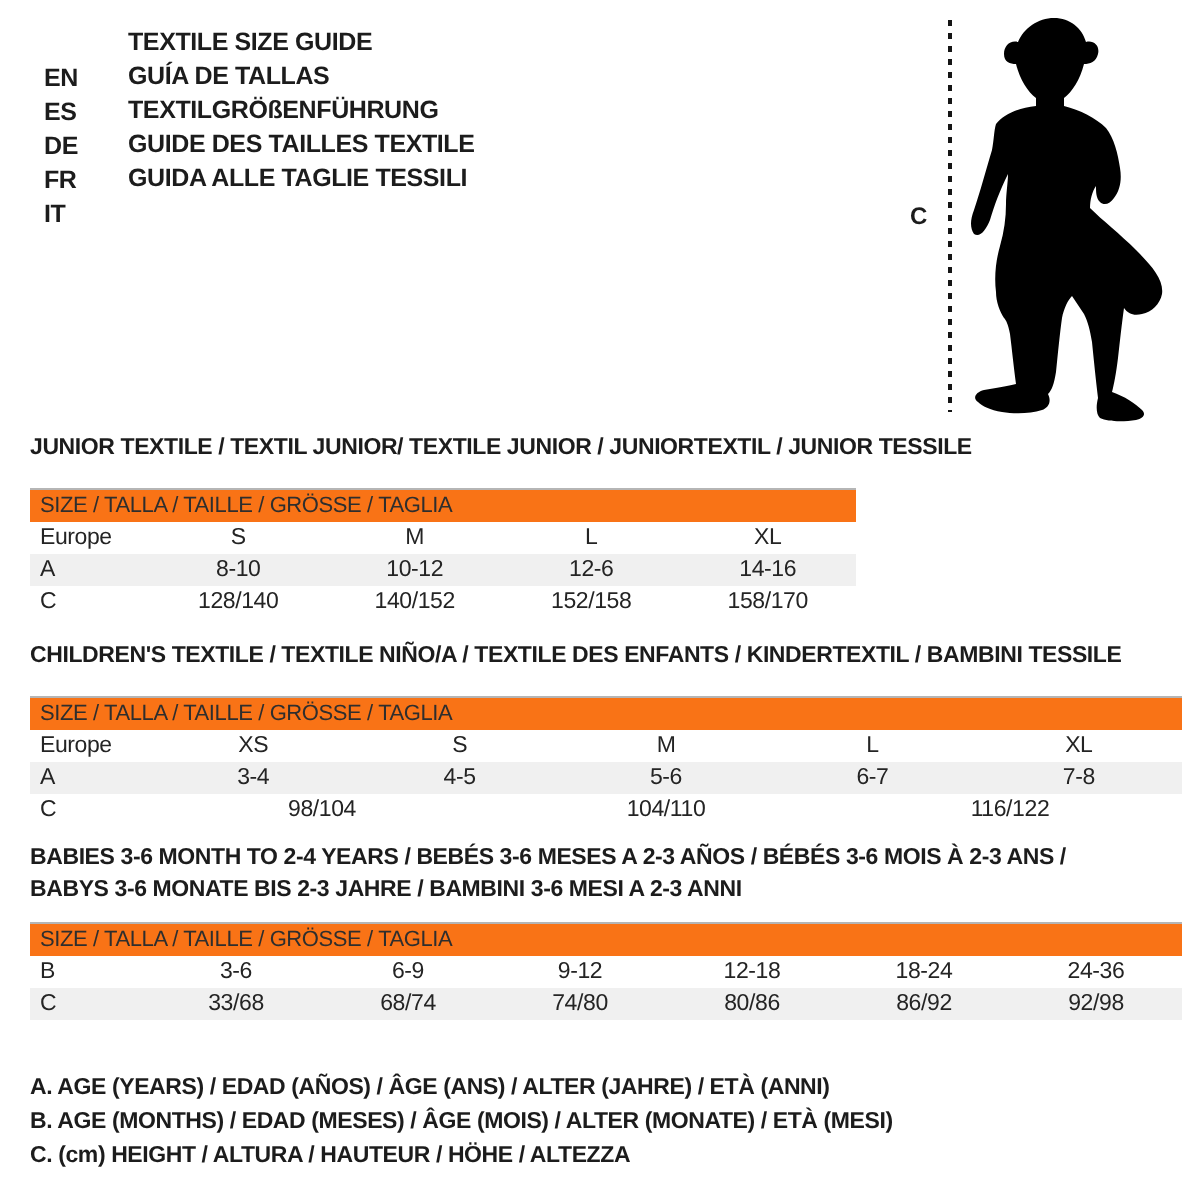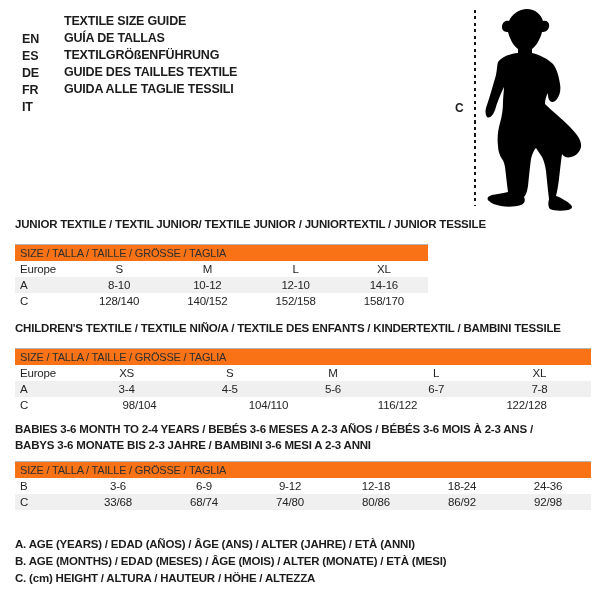--- a/index.html
+++ b/index.html
@@ -129,21 +129,21 @@
           <div class="t-label">Europe</div>
           <div class="t-cell">S</div>
           <div class="t-cell">M</div>
           <div class="t-cell">L</div>
           <div class="t-cell">XL</div>
         </div>
         <div class="t-row striped">
           <div class="t-label">A</div>
           <div class="t-cell">8-10</div>
           <div class="t-cell">10-12</div>
-          <div class="t-cell">12-10</div>
+          <div class="t-cell">12-6</div>
           <div class="t-cell">14-16</div>
         </div>
         <div class="t-row">
           <div class="t-label">C</div>
           <div class="t-cell">128/140</div>
           <div class="t-cell">140/152</div>
           <div class="t-cell">152/158</div>
           <div class="t-cell">158/170</div>
         </div>
       </div>
@@ -166,21 +166,20 @@
           <div class="t-cell">4-5</div>
           <div class="t-cell">5-6</div>
           <div class="t-cell">6-7</div>
           <div class="t-cell">7-8</div>
         </div>
         <div class="t-row">
           <div class="t-label">C</div>
           <div class="t-cell">98/104</div>
           <div class="t-cell">104/110</div>
           <div class="t-cell">116/122</div>
-          <div class="t-cell">122/128</div>
         </div>
       </div>
       <div class="section" style="top: 421px; width: 576px;">
         <div class="sec-title two-line">
           <div>BABIES 3-6 MONTH TO 2-4 YEARS / BEBÉS 3-6 MESES A 2-3 AÑOS / BÉBÉS 3-6 MOIS À 2-3 ANS /</div>
           <div>BABYS 3-6 MONATE BIS 2-3 JAHRE / BAMBINI 3-6 MESI A 2-3 ANNI</div>
         </div>
         <div class="t-header">SIZE / TALLA / TAILLE / GRÖSSE / TAGLIA</div>
         <div class="t-row">
           <div class="t-label">B</div>

